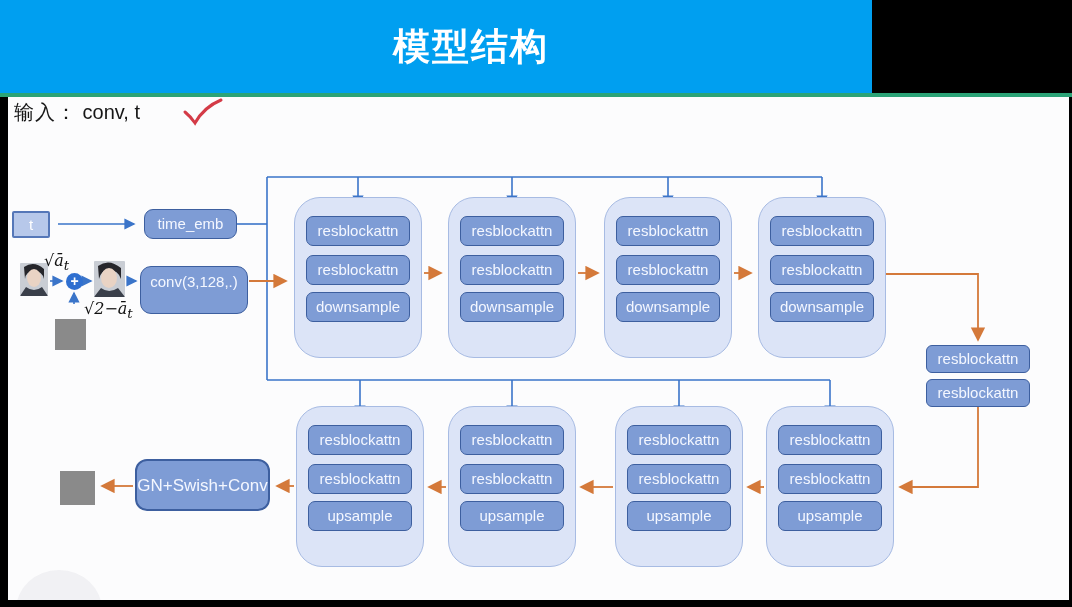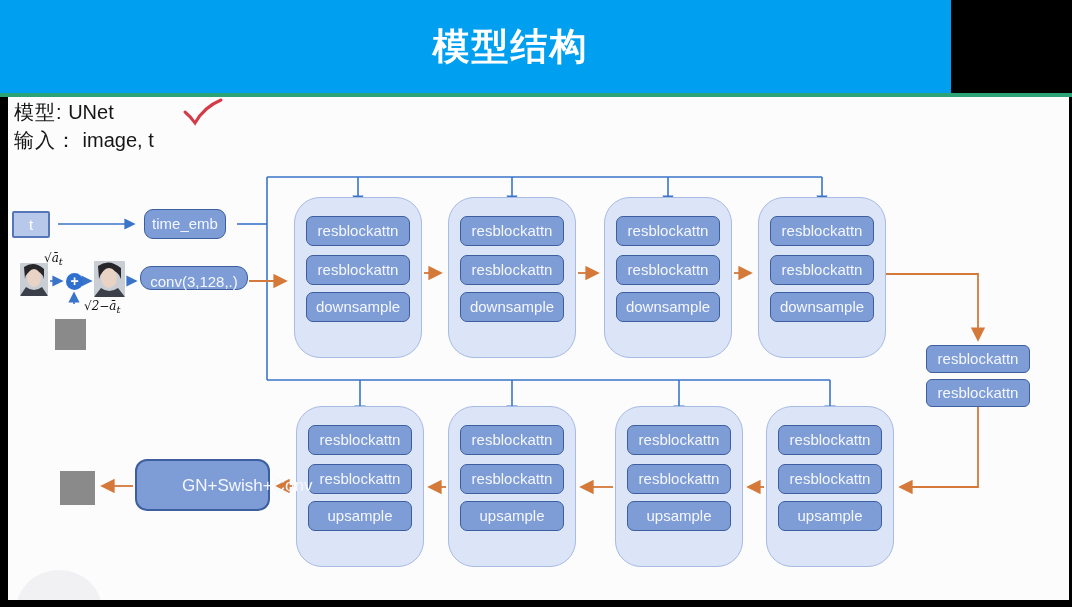--- a/index.html
+++ b/index.html
@@ -1,19 +1,19 @@
 <!DOCTYPE html>
 <html><head>
 <meta charset="utf-8">
 <style>
   html,body{margin:0;padding:0;background:#000;}
   .stage{position:relative;width:1072px;height:607px;background:#000;overflow:hidden;
          font-family:"Liberation Sans","DejaVu Sans",sans-serif;}
   
-  .header{position:absolute;left:0;top:0;width:951px;height:93px;background:#009FF0;
+  .header{position:absolute;left:0;top:0;width:872px;height:93px;background:#009FF0;
           display:flex;align-items:center;justify-content:center;}
   .header h1{margin:0;padding-left:70px;color:#fff;font-size:37px;font-weight:bold;letter-spacing:2px;}
   .divider{position:absolute;left:0;top:93px;width:1072px;height:4px;background:#2BA377;}
   
   .content{position:absolute;left:8px;top:97px;width:1061px;height:503px;background:#FCFCFD;}
   .bar-bottom{position:absolute;left:0;top:600px;width:1072px;height:7px;background:#000;}
   .watermark{position:absolute;left:16px;top:570px;width:86px;height:80px;border-radius:50%;
              background:#f1f1f4;}
   
   .info{position:absolute;left:14px;top:99px;color:#161616;font-size:20px;line-height:27.5px;}
@@ -26,51 +26,47 @@
          border:1.5px solid #A7BBE3;border-radius:26px;z-index:2;}
   .inner{position:absolute;left:11px;width:104px;height:30px;line-height:28px;font-size:15px;
          background:#7E9CD5;border:1.6px solid #3D5F9F;border-radius:7px;color:#F4F7FF;
          text-align:center;box-sizing:border-box;}
   .i1{top:18px}.i2{top:57px}.i3{top:94px}
   .tbox{position:absolute;left:12px;top:211px;width:38px;height:27px;box-sizing:border-box;
         background:#B7C8EA;border:2px solid #5577B8;border-radius:2px;color:#fff;
         font-size:15px;text-align:center;line-height:24px;z-index:3;}
   .sq{position:absolute;background:#8A8A8A;z-index:3;}
   .photo{position:absolute;z-index:3;border-radius:1px;overflow:hidden;}
-  .formula{position:absolute;color:#111;font-size:12px;z-index:4;
+  .formula{position:absolute;color:#111;font-size:16px;z-index:4;
            font-family:"DejaVu Serif","Liberation Serif",serif;font-style:italic;}
   .plus{position:absolute;left:66px;top:273px;width:17px;height:17px;border-radius:50%;
         background:#2F6FD0;color:#fff;font-size:14px;font-weight:bold;text-align:center;
         line-height:16px;z-index:4;font-style:normal;}
   .arrows{position:absolute;left:0;top:0;z-index:2;pointer-events:none;}
   .mid{border-radius:6px;width:104px;height:28px;line-height:25px;font-size:15px;}
   .gn{left:135px;top:459px;width:135px;height:52px;line-height:49px;font-size:17px;
-      border-radius:12px;border-width:2px;padding-left:45px;}
+      border-radius:12px;border-width:2px;}
 </style>
 </head>
 <body>
 
 <div class="stage">
 
   <div class="header">
     <h1>模型结构</h1>
   </div>
   <div class="divider"></div>
   <div class="content"></div>
   <div class="watermark"></div>
   <div class="bar-bottom"></div>
 
   <div class="info">
     <div>
-      <span class="lbl">模型:</span>
-      <span>UNet</span>
-    </div>
-    <div>
       <span class="lbl">输入：</span>
-      <span>image, t</span>
+      <span>conv, t</span>
     </div>
   </div>
   <svg class="check" width="42" height="30" viewBox="0 0 42 30">
     <path d="M3,15 Q8,19 13,26 Q22,10 39,3" fill="none" stroke="#D43B47" stroke-width="3" stroke-linecap="round"></path>
   </svg>
 
   <svg class="arrows" width="1072" height="607" viewBox="0 0 1072 607">
     <defs>
       <marker id="ab" markerWidth="8" markerHeight="8" refX="6" refY="3.5" orient="auto">
           <path d="M0,0 L7,3.5 L0,7 Z" fill="#3A74C9"></path>
@@ -151,22 +147,22 @@
 
     <g stroke="#D43B47" stroke-width="2.2" fill="none" stroke-linecap="round">
       <path d="M367,288 q-5,6 -1,12"></path>
       <path d="M517,284 l3,9"></path>
       <path d="M510,294 q-8,3 -3,11"></path>
       <path d="M816,295 q-8,7 -1,15"></path>
     </g>
   </svg>
 
   <div class="tbox">t</div>
-  <div class="node" style="left:144px;top:209px;width:82px;height:30px;line-height:27px;font-size:15px;">time_emb</div>
-  <div class="node" style="left:140px;top:266px;width:108px;height:24px;line-height:29px;font-size:15px;border-radius:11px;">conv(3,128,.)</div>
+  <div class="node" style="left:144px;top:209px;width:93px;height:30px;line-height:27px;font-size:15px;">time_emb</div>
+  <div class="node" style="left:140px;top:266px;width:108px;height:48px;line-height:29px;font-size:15px;border-radius:11px;">conv(3,128,.)</div>
 
   <div class="photo" style="left:20px;top:263px;width:28px;height:33px;">
     <svg width="28" height="33" viewBox="0 0 28 33">
         <rect width="28" height="33" fill="#C9CDD4"></rect>
       <path d="M4,4 Q14,-3 24,6 L24,16 Q22,8 14,8 Q6,8 5,16 Z" fill="#26262B"></path>
       <ellipse cx="14" cy="15" rx="7" ry="9" fill="#E9D3C4"></ellipse>
       <path d="M0,33 L6,24 Q14,30 22,24 L28,33 Z" fill="#3A3F4A"></path>
       </svg>
   </div>
   <span class="formula" style="left:44px;top:251px;">

